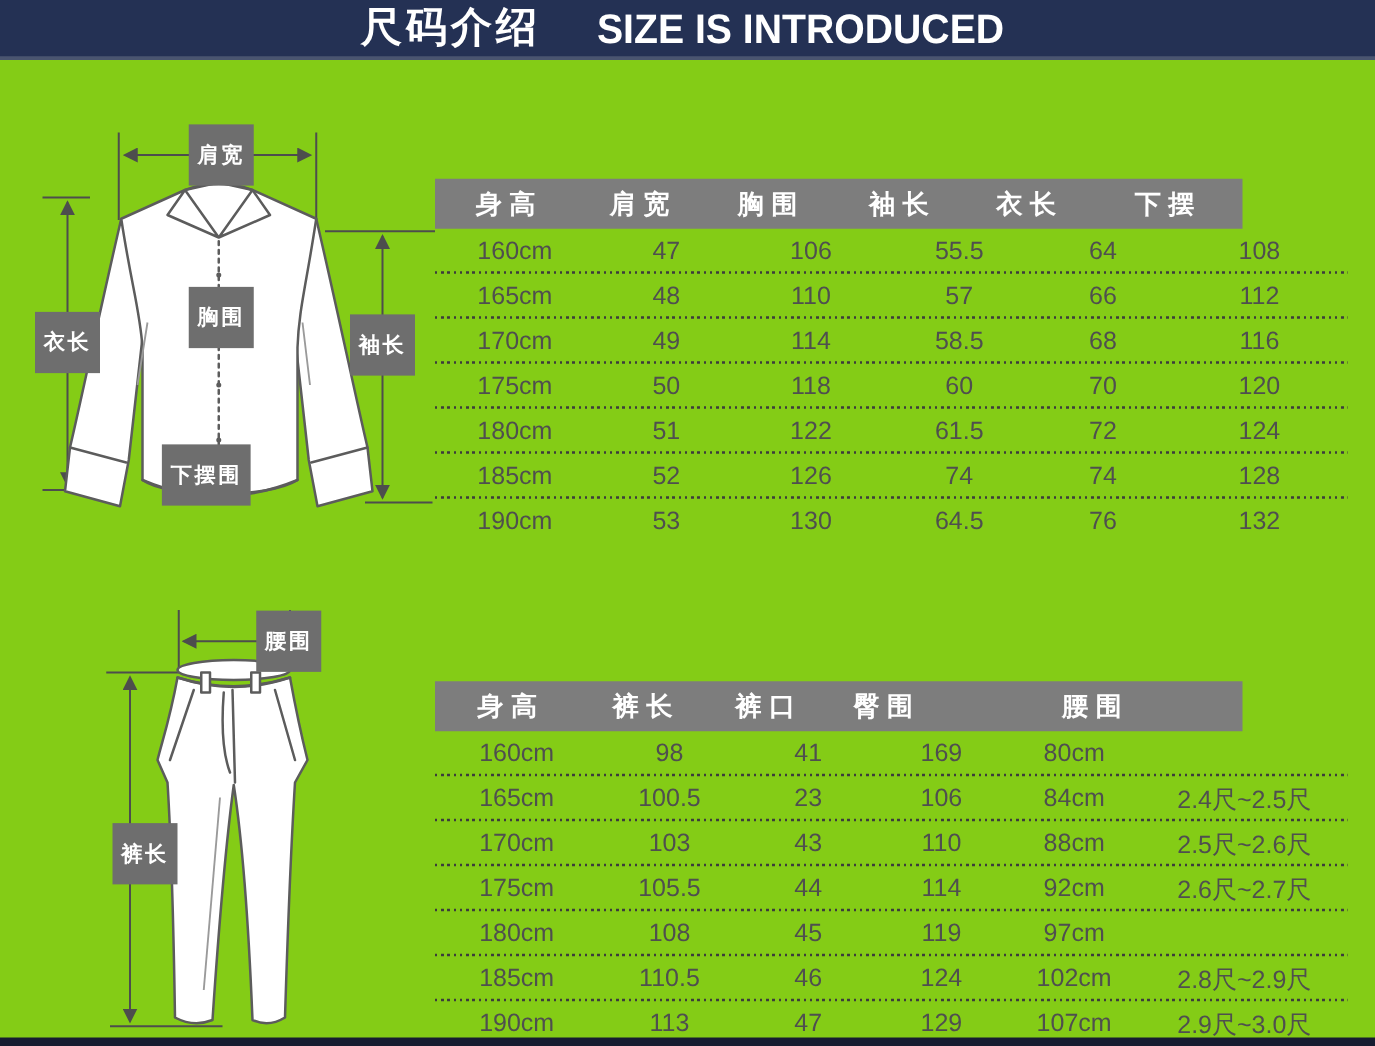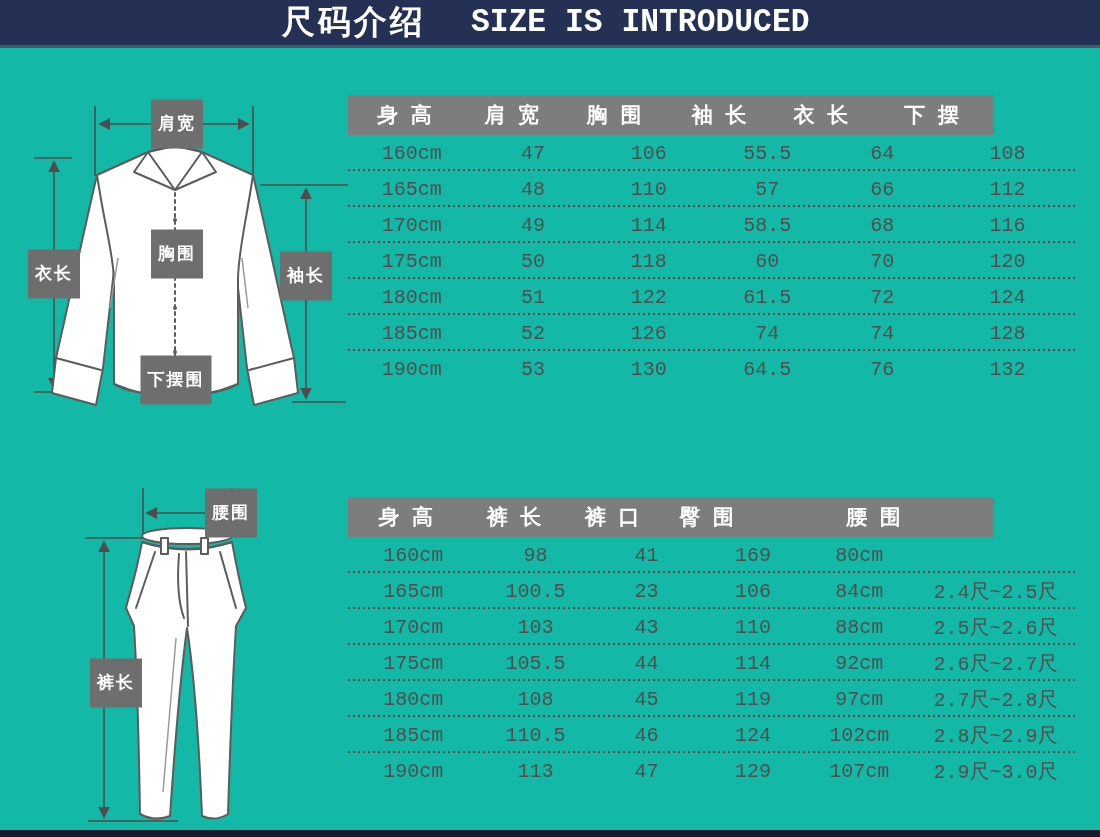--- a/index.html
+++ b/index.html
@@ -1,32 +1,32 @@
 <!DOCTYPE html>
 <html><head>
 <meta charset="utf-8">
 <style>
   html,body{margin:0;padding:0;background:#fff;}
-  .page{position:relative;width:1100px;height:837px;background:#14b8a6;overflow:hidden;
-        font-family:Liberation Mono, monospace;}
+  .page{position:relative;width:1100px;height:837px;background:#84cc16;overflow:hidden;
+        font-family:Liberation Sans, sans-serif;}
   
   .banner{position:absolute;top:0;left:0;width:1100px;height:45px;background:#243154;
           border-bottom:3px solid #4a5570;display:flex;align-items:center;justify-content:center;gap:36px;}
   .banner .zh{color:#fff;font-size:33px;font-weight:bold;letter-spacing:3px;}
   .banner .en{color:#fff;font-size:33px;font-weight:bold;letter-spacing:0;transform:scaleX(.95);}
   
   .bottombar{position:absolute;left:0;bottom:0;width:1100px;height:7px;background:#161c30;}
   
   .fig{position:absolute;}
   .fig svg{position:absolute;left:0;top:0;}
   .tag{position:absolute;transform:translate(-50%,-50%);background:#6e6e6e;color:#fff;
        font-size:17px;font-weight:bold;line-height:1;padding:16px 7px;letter-spacing:2px;white-space:nowrap;}
   
   .sizetable{position:absolute;width:730px;}
-  .thead{display:grid;width:646px;height:40px;background:#7d7d7d;align-items:center;}
+  .thead{display:grid;width:646px;height:40px;background:#7d7d7d;align-items:center;margin-top:48px;}
   .thead .th{color:#fff;font-size:21px;font-weight:bold;text-align:center;}
   .tbody .tr{display:grid;height:36px;align-items:center;position:relative;}
   .tbody .td{font-size:20px;color:#4f4f4f;text-align:center;}
   .tbody .tr:not(:last-child)::after{content:"";position:absolute;left:0;right:0;bottom:0;height:2px;
        background:repeating-linear-gradient(90deg,#3c3c3c 0 2px,transparent 2px 5px);}
   .shirt-t .thead,.shirt-t .tbody .tr{grid-template-columns:17.5% 15.7% 16% 16.5% 15% 19.3%;}
   .pants-t .thead{grid-template-columns:17.9% 15.6% 14.8% 14.4% 14.7% 22.6%;}
   .pants-t .tbody .tr{grid-template-columns:17.9% 15.6% 14.8% 14.4% 14.7% 22.6%;}
   .pants-t .thead .th:nth-child(5){grid-column:5/7;}
   .art{stroke:#5c5c5c;stroke-width:2;fill:none;stroke-linejoin:round;stroke-linecap:round;}
@@ -83,21 +83,21 @@
         <circle cx="165" cy="205" r="2" fill="#5c5c5c"></circle>
         <circle cx="165" cy="250" r="2" fill="#5c5c5c"></circle>
         <circle cx="165" cy="294" r="2" fill="#5c5c5c"></circle>
         <path class="crease" d="M108,200 L100,250 M232,200 L238,250"></path>
       </g>
     </svg>
     <span class="tag" style="left:167px;top:66px;">肩宽</span>
     <span class="tag" style="left:167px;top:196px;">胸围</span>
     <span class="tag" style="left:44px;top:216px;">衣长</span>
     <span class="tag" style="left:296px;top:218px;">袖长</span>
-    <span class="tag" style="left:166px;top:322px;">下摆围</span>
+    <span class="tag" style="left:155px;top:322px;">下摆围</span>
   </div>
 
   <div class="fig" style="left:60px;top:480px;width:300px;height:350px;">
     <svg width="300" height="350" viewBox="0 0 300 350">
 
       <g>
         <path class="meas" d="M83,8 V54 M172,8 V54"></path>
         <line class="meas" x1="87" y1="33" x2="168" y2="33" marker-start="url(#ar)" marker-end="url(#ar)"></line>
       </g>
 
@@ -229,21 +229,20 @@
           <div class="td">114</div>
           <div class="td">92cm</div>
           <div class="td">2.6尺~2.7尺</div>
         </div>
         <div class="tr">
           <div class="td">180cm</div>
           <div class="td">108</div>
           <div class="td">45</div>
           <div class="td">119</div>
           <div class="td">97cm</div>
-          <div class="td">2.7尺~2.8尺</div>
         </div>
         <div class="tr">
           <div class="td">185cm</div>
           <div class="td">110.5</div>
           <div class="td">46</div>
           <div class="td">124</div>
           <div class="td">102cm</div>
           <div class="td">2.8尺~2.9尺</div>
         </div>
         <div class="tr">

